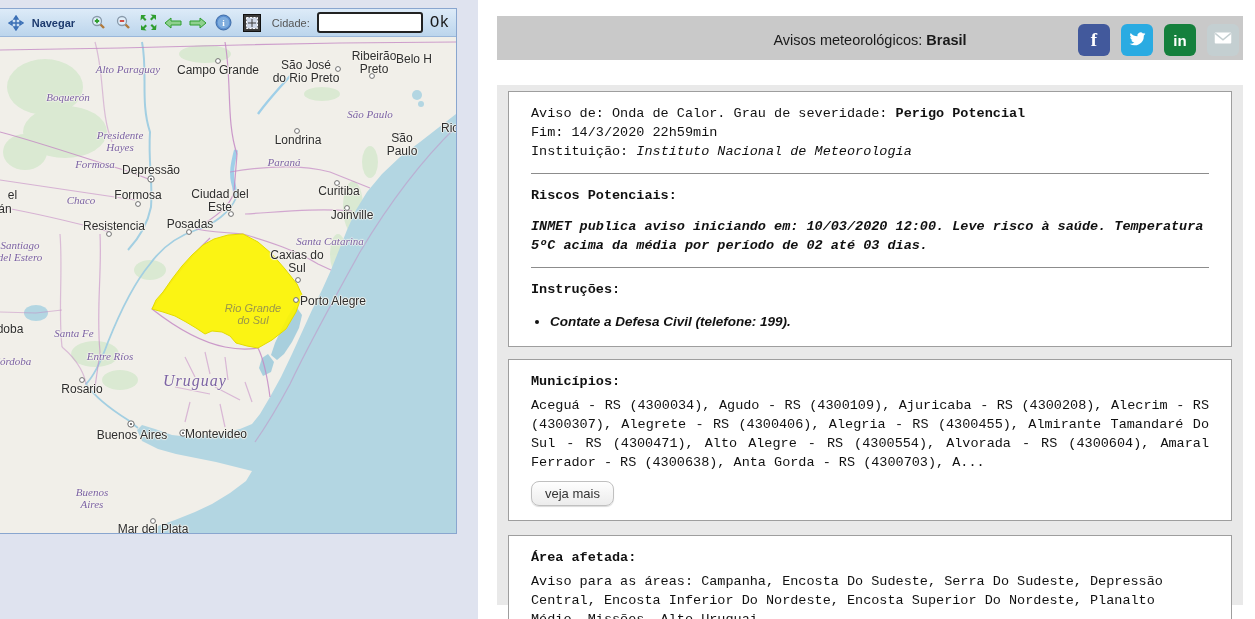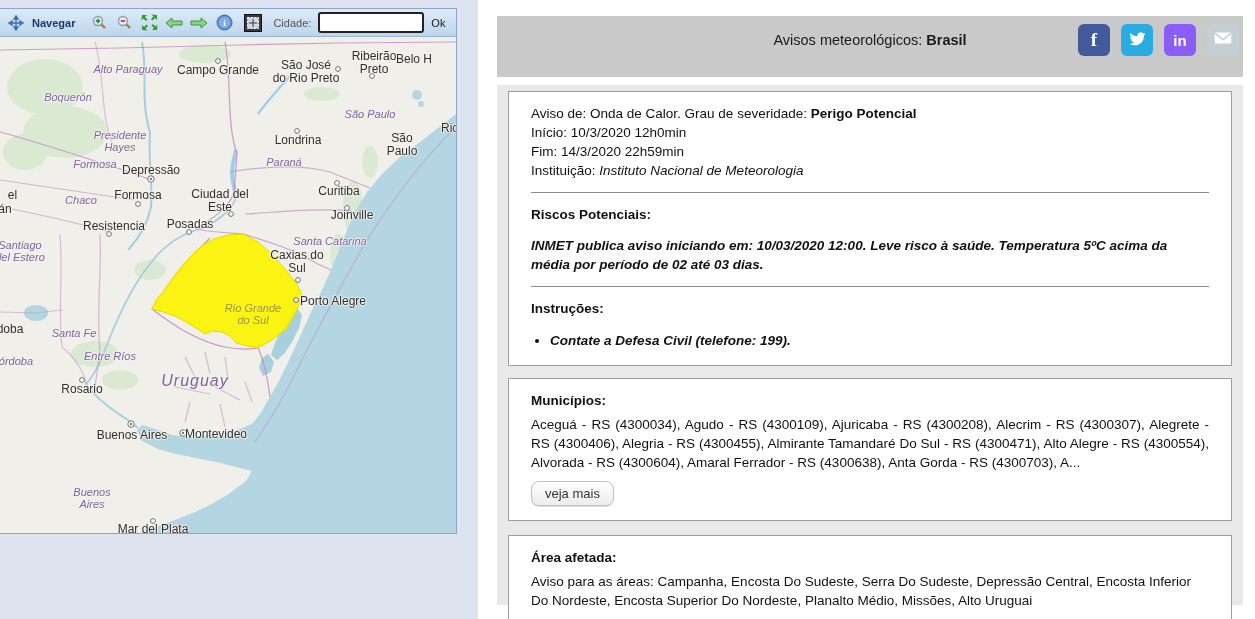--- a/index.html
+++ b/index.html
@@ -8,51 +8,51 @@
   
   .left-col{position:absolute;left:0;top:0;width:478px;height:619px;background:#dfe3ef;}
   .map-widget{position:absolute;left:0;top:8px;width:456px;height:524px;
               border:1px solid #89a6cf;border-left:none;background:#f1efe9;}
   .toolbar{height:27px;background:linear-gradient(#ddebf8,#bcd5ec);border-bottom:1px solid #9ab7da;
            display:flex;align-items:center;gap:7px;padding:0 7px;font-size:11px;}
   .tb-label{font-weight:bold;color:#1d3a6e;}
   .tb-cidade{color:#555;margin-left:4px;}
   .tb-input{width:96px;height:17px;border:2px solid #222;border-radius:3px;background:#fff;
             font-size:11px;padding:0 3px;}
-  .tb-ok{color:#1a1a1a;background:none;border:none;font-size:11px;cursor:pointer;padding:0;}
+  .tb-ok{color:#1a1a1a;background:none;border:none;font-size:16px;cursor:pointer;padding:0;font-family:Liberation Mono, monospace;}
   .tb-icon{width:18px;height:18px;display:inline-flex;align-items:center;justify-content:center;cursor:pointer;}
   .map-area{position:relative;width:456px;height:496px;overflow:hidden;cursor:grab;}
   .map-area svg{position:absolute;left:0;top:0;}
   .map-labels{position:absolute;left:0;top:0;width:100%;height:100%;pointer-events:none;}
   .map-labels .ml{position:absolute;transform:translate(-50%,-50%);white-space:pre-line;
                   text-align:center;line-height:1.05;}
   .ml.city{font-size:12px;color:#2e2e2e;
            text-shadow:1px 0 1px #f6f4ee,-1px 0 1px #f6f4ee,0 1px 1px #f6f4ee,0 -1px 1px #f6f4ee;}
   .ml.state{font-size:11px;font-style:italic;color:#7c63a4;
-            text-shadow:1px 0 1px #f6f4ee,-1px 0 1px #f6f4ee,0 1px 1px #f6f4ee,0 -1px 1px #f6f4ee;}
+            text-shadow:1px 0 1px #f6f4ee,-1px 0 1px #f6f4ee,0 1px 1px #f6f4ee,0 -1px 1px #f6f4ee;font-family:Liberation Serif, serif;}
   .ml.big{font-size:16px;letter-spacing:1px;}
   .ml.region{font-size:11px;font-style:italic;color:#9a964a;text-shadow:none;}
   
   .panel{position:absolute;left:497px;top:0;width:746px;height:619px;}
-  .panel-header{position:absolute;top:16px;left:0;width:746px;height:61px;background:#c9c9c9;}
+  .panel-header{position:absolute;top:16px;left:0;width:746px;height:44px;background:#c9c9c9;}
   .panel-title{position:absolute;left:0;top:0;width:100%;height:48px;display:flex;
                align-items:center;justify-content:center;font-size:14.5px;color:#1a1a1a;}
   .panel-title b{margin-left:4px;}
   .social{position:absolute;right:4px;top:8px;display:flex;gap:11px;}
   .sbtn{width:32px;height:32px;border-radius:6px;color:#fff;display:flex;align-items:center;
         justify-content:center;font-weight:bold;cursor:pointer;}
   .sbtn.fb{font-size:19px;font-family:"Liberation Serif",serif;}
   .sbtn.li{font-size:15px;}
   .panel-body{position:absolute;top:85px;left:0;width:746px;height:520px;background:#e9e9e9;}
   .box{margin:0 11px;background:#fff;border:1px solid #9e9e9e;padding:12px 22px 14px;
        font-size:13.5px;color:#111;}
   .box1{margin-top:6px;}
   .box2{margin-top:12px;}
   .box3{margin-top:14px;}
-  .box p{margin:0;line-height:19px;}
+  .box p{margin:0;line-height:19px;font-family:Liberation Mono, monospace;}
   .box hr{border:none;border-top:1px solid #8c8c8c;margin:12px 0;}
   .sec-title{font-weight:bold;line-height:19px;}
   .bold-italic{font-weight:bold;font-style:italic;}
   .box ul{margin:13px 0 1px;padding-left:19px;}
   .box li{font-weight:bold;font-style:italic;line-height:19px;}
   .just{text-align:justify;margin-top:5px !important;}
   .veja-btn{margin-top:9px;padding:4px 13px;font-size:13px;color:#333;
             background:linear-gradient(#fefefe,#ececec);border:1px solid #c0c0c0;border-radius:8px;
             box-shadow:0 1px 1px rgba(0,0,0,.15);cursor:pointer;font-family:"Liberation Sans",sans-serif;}
 </style>
@@ -259,36 +259,35 @@
     </div>
     <div class="social">
       <div class="sbtn fb" style="background:#42599c">
         <span>f</span>
       </div>
       <div class="sbtn" style="background:#2aabe2">
         <span><svg width="19" height="19" viewBox="0 0 24 24" fill="#fff">
               <path d="M22,6.1c-.7.3-1.5.6-2.3.7.8-.5 1.5-1.3 1.8-2.2-.8.5-1.7.8-2.6 1a4.1,4.1 0 0 0-7,3.7A11.6,11.6 0 0 1 3.4,5a4.1,4.1 0 0 0 1.3,5.5c-.7,0-1.3-.2-1.9-.5 0,1.9 1.4,3.6 3.3,4-.6.2-1.2.2-1.8.1.5,1.6 2,2.8 3.8,2.8A8.2,8.2 0 0 1 2,18.6 11.6,11.6 0 0 0 20,8.8v-.5C20.8,7.7 21.5,7 22,6.1Z"></path>
             </svg></span>
       </div>
-      <div class="sbtn li" style="background:#8b5cf6">
+      <div class="sbtn li" style="background:#15803d">
         <span>in</span>
       </div>
       <div class="sbtn" style="background:#c4cfd1">
         <span><svg width="22" height="22" viewBox="0 0 24 24">
               <rect x="3" y="6" width="18" height="12" rx="1" fill="#fff"></rect>
               <path d="M3.5,7 L12,14 L20.5,7" fill="none" stroke="#c4cfd1" stroke-width="1.6"></path>
             </svg></span>
       </div>
     </div>
   </div>
 
   <div class="panel-body">
     <div class="box box1">
       <p><span>Aviso de: Onda de Calor. Grau de severidade: </span><b>Perigo Potencial</b></p>
-      <p>Início: 10/3/2020 12h0min</p>
       <p>Fim: 14/3/2020 22h59min</p>
       <p><span>Instituição: </span><i>Instituto Nacional de Meteorologia</i></p>
       <hr>
       <p class="sec-title">Riscos Potenciais:</p>
       <p class="bold-italic" style="margin-top:12px">INMET publica aviso iniciando em: 10/03/2020 12:00. Leve risco à saúde. Temperatura 5ºC acima da média por período de 02 até 03 dias.</p>
       <hr>
       <p class="sec-title">Instruções:</p>
       <ul>
         <li>Contate a Defesa Civil (telefone: 199).</li>
       </ul>

